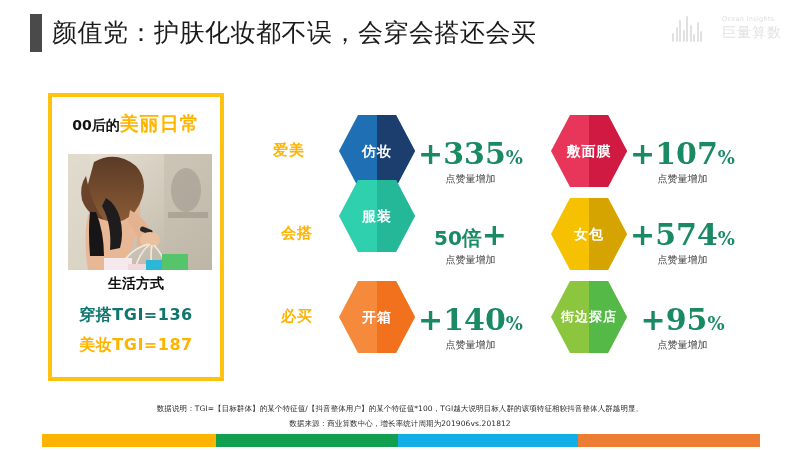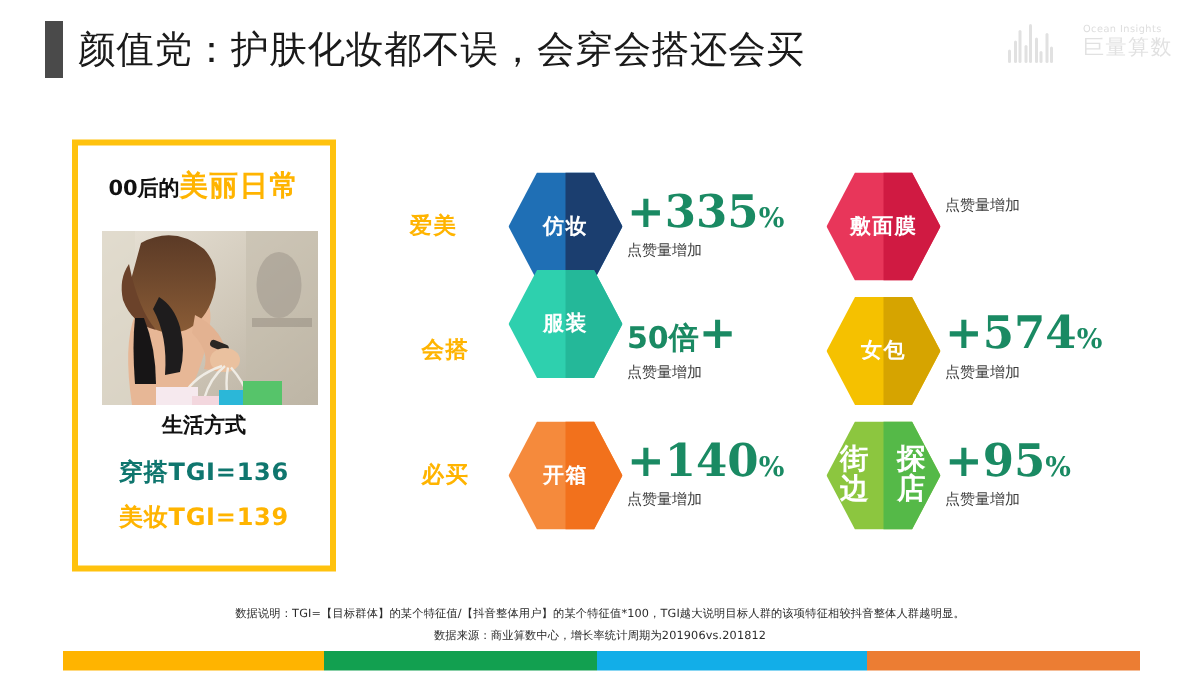--- a/index.html
+++ b/index.html
@@ -66,22 +66,22 @@
   }
   .hexwrap{position:absolute;}
   .hex{position:relative;display:block;}
   .hex svg{display:block;}
   .hex-label{
     position:absolute;left:0;top:0;width:100%;height:100%;
     display:flex;align-items:center;justify-content:center;
     color:#fff;font-weight:bold;font-size:14px;letter-spacing:1px;
     text-align:center;line-height:1.05;
   }
-  .hex-label.two{font-size:19px;}
-  .statblock{position:absolute;text-align:left;}
+  .hex-label.two{font-size:13px;}
+  .statblock{position:absolute;text-align:center;margin-top:12px;}
   .statnum{
     font-size:30px;font-weight:bold;color:#1a8a63;
     line-height:1;white-space:nowrap;font-family:"DejaVu Serif","Liberation Serif",serif;
   }
   .statnum .pct{font-size:18px;}
   .statnum .cn{font-family:"DejaVu Sans","Liberation Sans",sans-serif;font-size:20px;}
   .statsub{
     font-size:10px;color:#3d3d3d;margin-top:3px;white-space:nowrap;
     font-family:"DejaVu Sans","Liberation Sans",sans-serif;font-weight:normal;
   }
@@ -171,21 +171,21 @@
         <rect x="36" y="104" width="28" height="30" fill="#f6e9ee"></rect>
         <rect x="60" y="110" width="22" height="26" fill="#f3d7de"></rect>
         <rect x="78" y="106" width="20" height="28" fill="#2bb7d8"></rect>
         <rect x="94" y="100" width="26" height="34" fill="#56c46a"></rect>
         <rect x="0" y="104" width="144" height="12" fill="none"></rect>
       </svg>
     </div>
 
     <div class="card-caption">生活方式</div>
     <div class="card-stat s1" style="color: #0f766e;"><span>穿搭TGI=136</span></div>
-    <div class="card-stat s2" style="color: rgb(255, 180, 0);"><span>美妆TGI=139</span></div>
+    <div class="card-stat s2" style="color: rgb(255, 180, 0);"><span>美妆TGI=187</span></div>
   </div>
 
   <div class="rowlabel" style="left: 264px; top: 141px; color: rgb(255, 180, 0);">爱美</div>
   <div class="rowlabel" style="left: 272px; top: 224px; color: rgb(255, 180, 0);">会搭</div>
   <div class="rowlabel" style="left: 272px; top: 307px; color: rgb(255, 180, 0);">必买</div>
 
   <div class="hexwrap" style="left:339px;top:115px;">
     <span class="hex">
       <svg width="76" height="72" viewBox="0 0 76 72">
           <polygon points="19,0 57,0 76,36 57,72 19,72 0,36" fill="#1F6FB5" id="h00a"></polygon>
@@ -202,20 +202,21 @@
   <div class="hexwrap" style="left:551px;top:115px;">
     <span class="hex">
       <svg width="76" height="72" viewBox="0 0 76 72">
           <polygon points="19,0 57,0 76,36 57,72 19,72 0,36" fill="#E8365A" id="h01a"></polygon>
           <polygon points="38,0 57,0 76,36 57,72 38,72" fill="#D01A42" id="h01b"></polygon>
         </svg>
       <span class="hex-label">敷面膜</span>
     </span>
   </div>
   <div class="statblock" style="left:630px;top:127px;width:105px;">
+    <div class="statnum" style="color: rgb(26, 138, 99);"><span>+107</span><span class="pct">%</span></div>
     <div class="statsub">点赞量增加</div>
   </div>
 
   <div class="hexwrap" style="left:339px;top:180px;">
     <span class="hex">
       <svg width="76" height="72" viewBox="0 0 76 72">
           <polygon points="19,0 57,0 76,36 57,72 19,72 0,36" fill="#2ED0AE" id="h10a"></polygon>
           <polygon points="38,0 57,0 76,36 57,72 38,72" fill="#24B899" id="h10b"></polygon>
         </svg>
       <span class="hex-label">服装</span>

